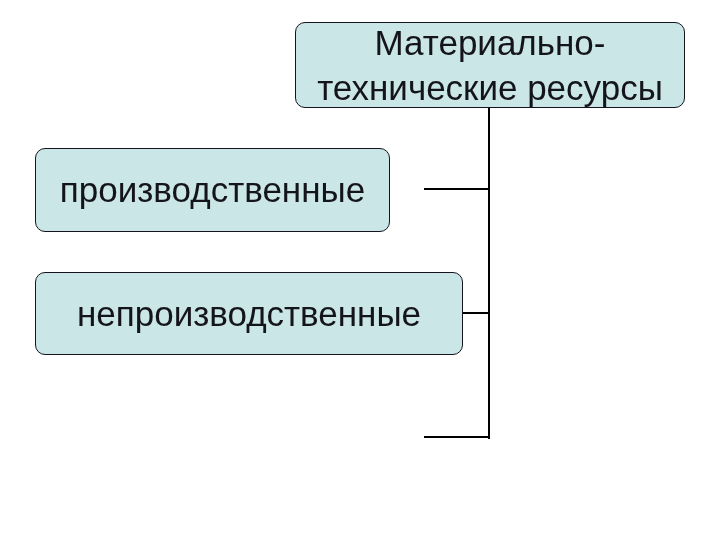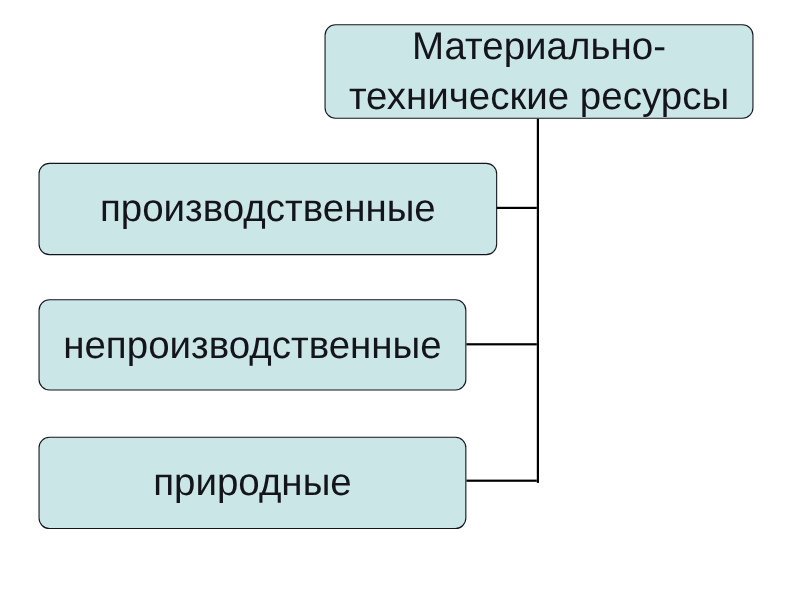--- a/index.html
+++ b/index.html
@@ -38,27 +38,27 @@
   }
   #root-node {
     left: 295px;
     top: 22px;
     width: 390px;
     height: 86px;
   }
   #node-production {
     left: 35px;
     top: 148px;
-    width: 417px;
+    width: 355px;
     height: 84px;
   }
   #node-nonproduction {
     left: 35px;
     top: 272px;
-    width: 389px;
+    width: 428px;
     height: 83px;
   }
   #node-natural {
     left: 35px;
     top: 397px;
     width: 389px;
     height: 84px;
   }
   .line {
     position: absolute;
@@ -94,17 +94,14 @@
   <div class="line branch" id="branch-natural"></div>
 
   <div class="node" id="node-production">
     <span class="label">производственные</span>
   </div>
 
   <div class="node" id="node-nonproduction">
     <span class="label">непроизводственные</span>
   </div>
 
-  <div class="node" id="node-natural">
-    <span class="label">природные</span>
-  </div>
 
 </div>
 
 </body></html>

